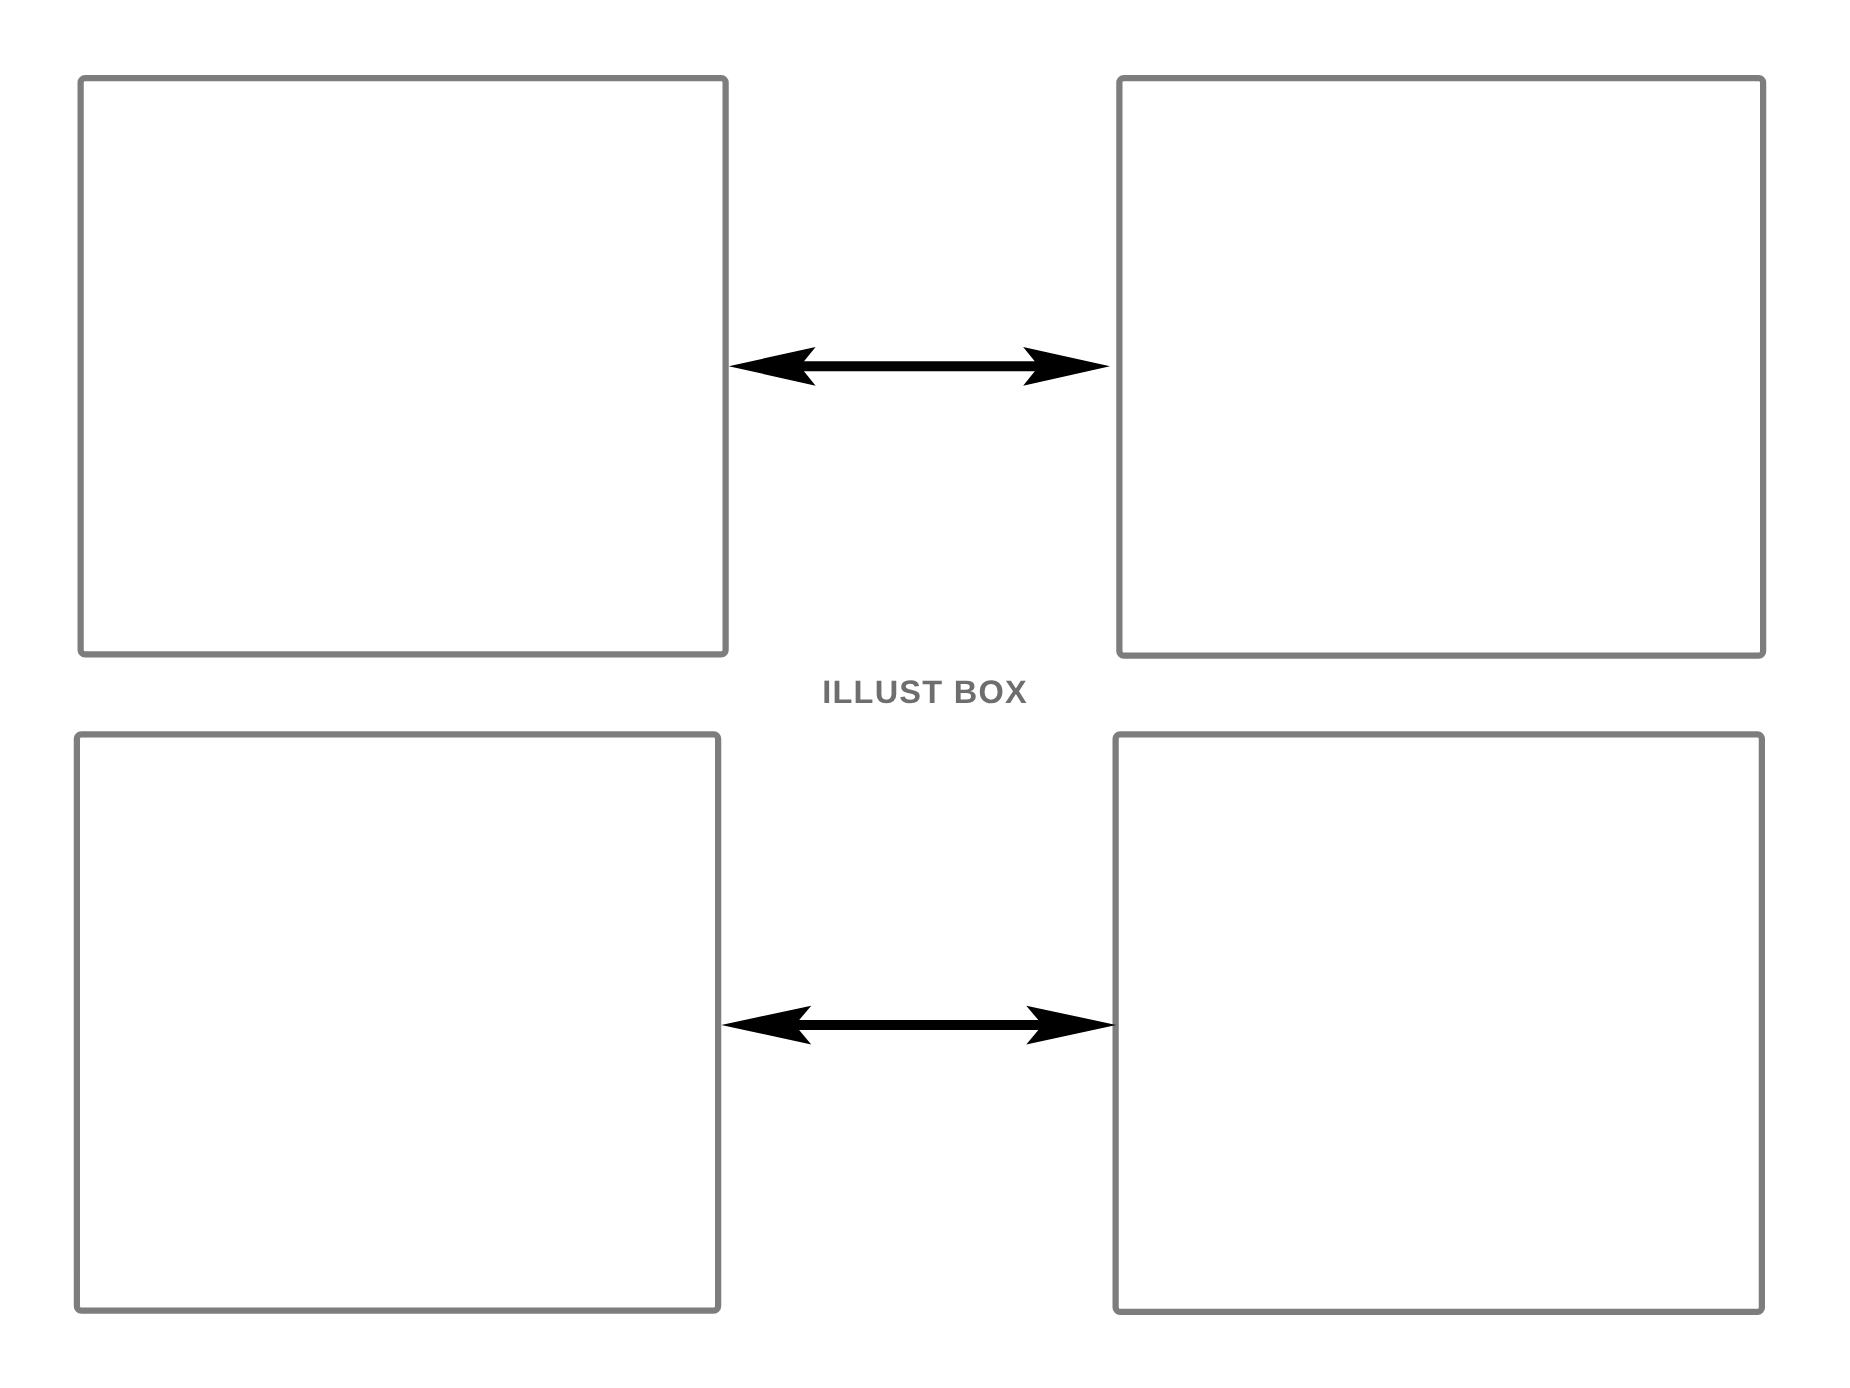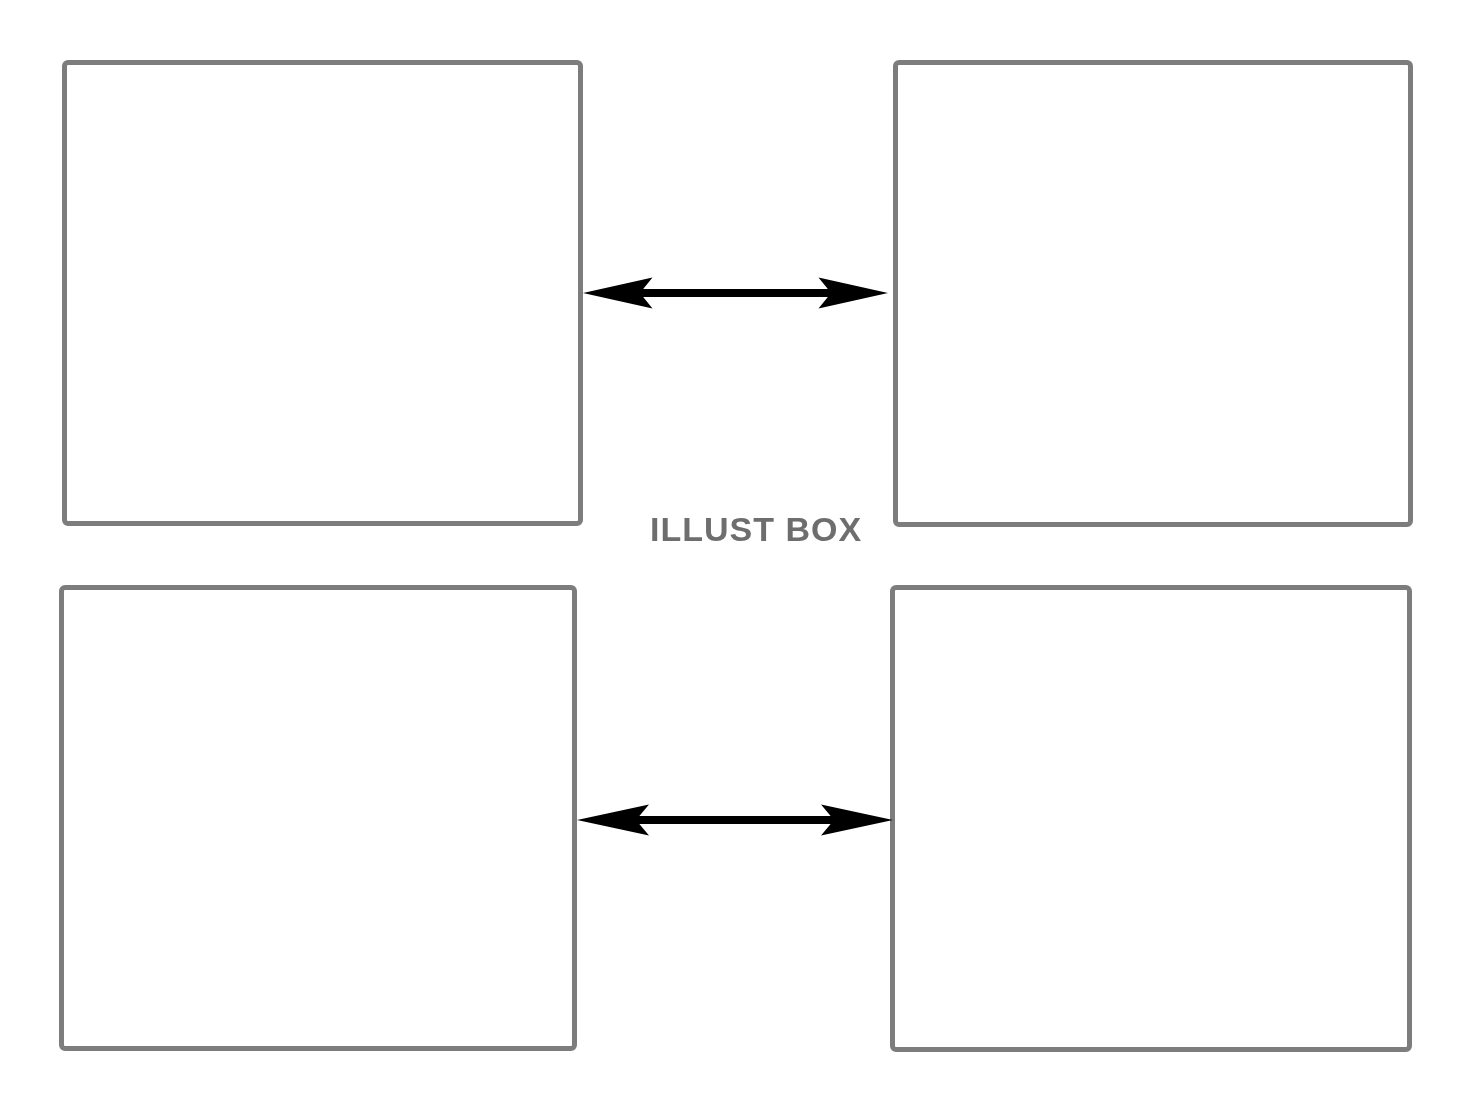--- a/index.html
+++ b/index.html
@@ -29,29 +29,28 @@
   .arrow {
     position: absolute;
     height: 36px;
     display: block;
   }
   .arrow-top    { left: 583px; top: 275px; width: 305px; }
   .arrow-bottom { left: 577px; top: 802px; width: 316px; }
   .watermark {
     position: absolute;
     left: 740px;
-    top: 510px;
+    top: 538px;
     transform: translateX(-50%);
-    font-size: 34px;
+    font-size: 26px;
     font-weight: bold;
     letter-spacing: 1px;
     color: #6e6e6e;
     white-space: nowrap;
     user-select: none;
-    margin-left: 16px;
   }
 </style>
 </head>
 <body>
 
 <div class="canvas">
 
   <div class="panel panel-tl"></div>
   <div class="panel panel-tr"></div>
   <div class="panel panel-bl"></div>

